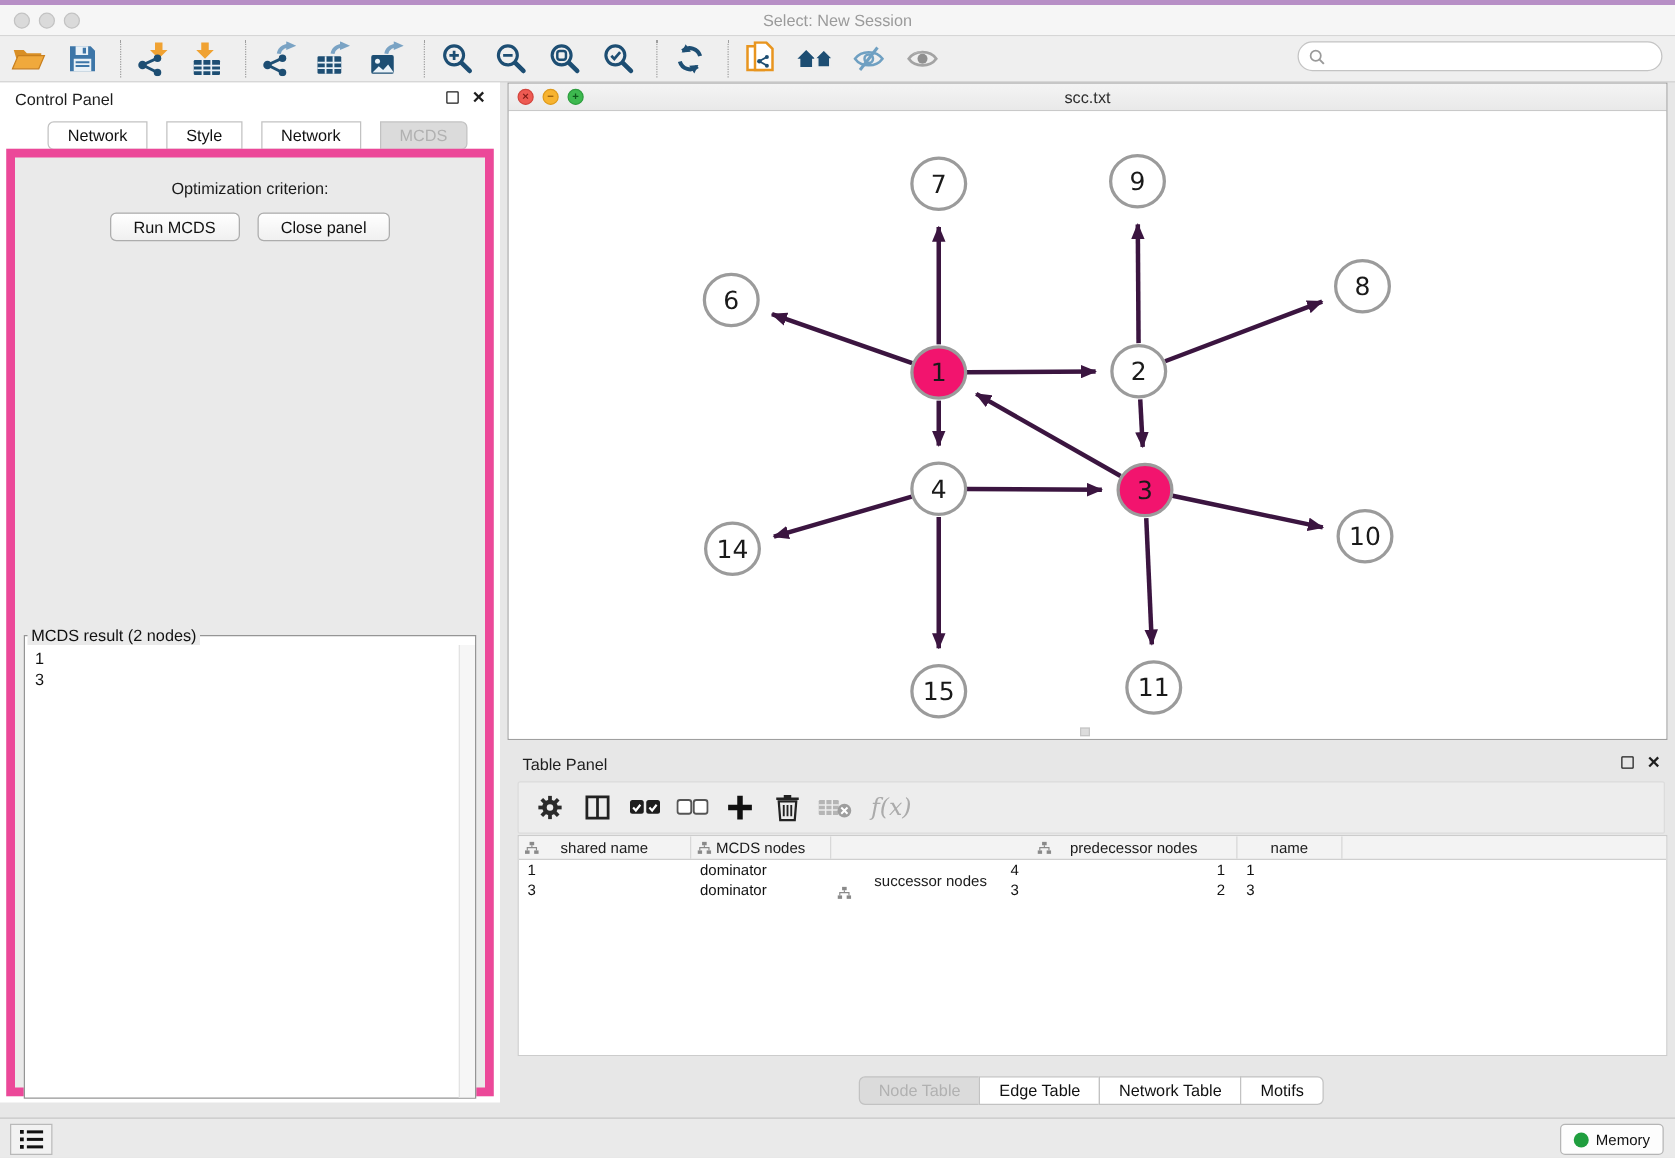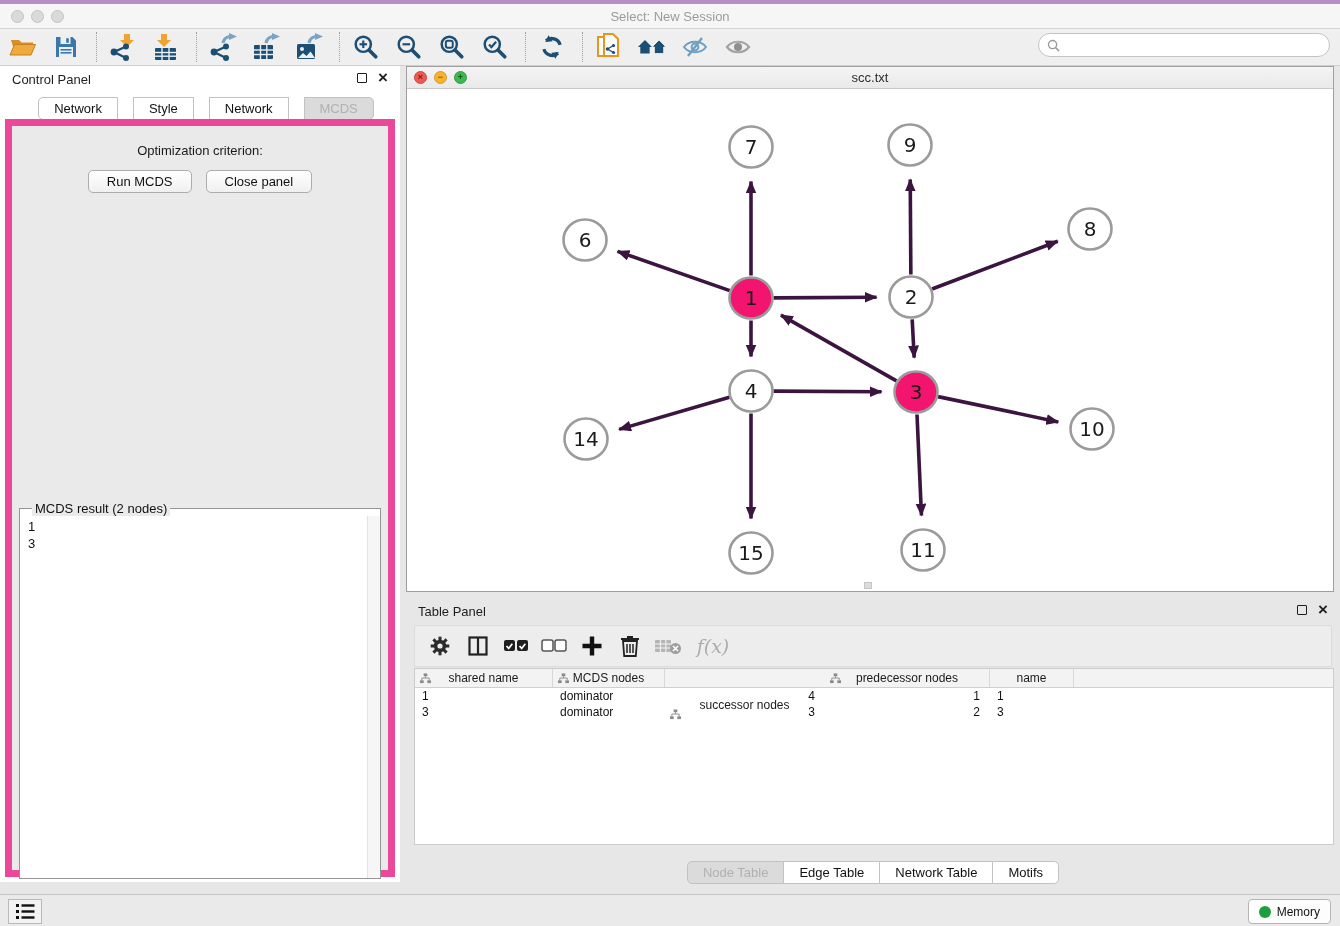--- a/index.html
+++ b/index.html
@@ -37,21 +37,21 @@
   .cp-tabs { position:absolute; top:31px; left:12px; right:0;gap:16px; }
   .cp-content { position:absolute; top:53px; left:5px; right:5px; bottom:5px; background:#EAEAEA; border:7px solid #ec4899; }
   .opt-label { text-align:center; margin-top:17px; font-size:13px; color:#1A1A1A; }
   .dropdown { position:relative; margin:9px auto 0; width:310px; height:23px; background:linear-gradient(#FFFFFF,#F3F3F3); border:1px solid #ADADAD; border-radius:5px; font-size:13px; color:#111; display:flex; align-items:center; padding-left:10px; }
   .stepper { position:absolute; right:6px; top:3px; display:flex; flex-direction:column; gap:3px; }
   .stepper .up { width:0; height:0; border-left:4.5px solid transparent; border-right:4.5px solid transparent; border-bottom:6px solid #4A4A4A; }
   .stepper .down { width:0; height:0; border-left:4.5px solid transparent; border-right:4.5px solid transparent; border-top:6px solid #4A4A4A; }
   .btn-row { display:flex; justify-content:center; gap:14px; margin-top:12px; }
   .mac-btn { height:23px; padding:0 18px; background:linear-gradient(#FFFFFF,#F0F0F0); border:1px solid #ADADAD; border-radius:5px; font-size:13px; color:#111; font-family:"Liberation Sans",sans-serif; }
   .mcds-fieldset { position:absolute; left:7px; right:7px; top:375px; height:378px; border:1px solid #959595; background:#FFFFFF; }
-  .mcds-fieldset legend { font-size:13px; color:#111; background:#EAEAEA; padding:0 3px; margin-left:12px; }
+  .mcds-fieldset legend { font-size:13px; color:#111; background:#EAEAEA; padding:0 3px; margin-left:2px; }
   .mcds-list { position:absolute; left:0; right:13px; top:0; bottom:0; padding:2px 8px; font-size:13px; color:#111; line-height:17px; overflow:hidden; }
   .mcds-scroll { position:absolute; right:0; top:0; bottom:0; width:13px; background:#F6F6F6; border-left:1px solid #E3E3E3; }
 
   
   .net-window { position:absolute; left:406px; top:66px; width:928px; height:526px; background:#FFFFFF; border:1px solid #9F9F9F; }
   .net-titlebar { position:absolute; top:0; left:0; right:0; height:22px; background:linear-gradient(#F4F4F4,#E9E9E9); border-bottom:1px solid #C9C9C9; }
   .net-lights { position:absolute; left:7px; top:4px; display:flex; gap:7px; }
   .nlight { width:13px; height:13px; border-radius:50%; display:flex; align-items:center; justify-content:center; font-size:9px; font-weight:bold; line-height:13px; }
   .nlight.red { background:#EE5A52; border:1px solid #D3453E; color:#7E1A15; }
   .nlight.yellow { background:#F7B32F; border:1px solid #DE9A1B; color:#93590B; }

